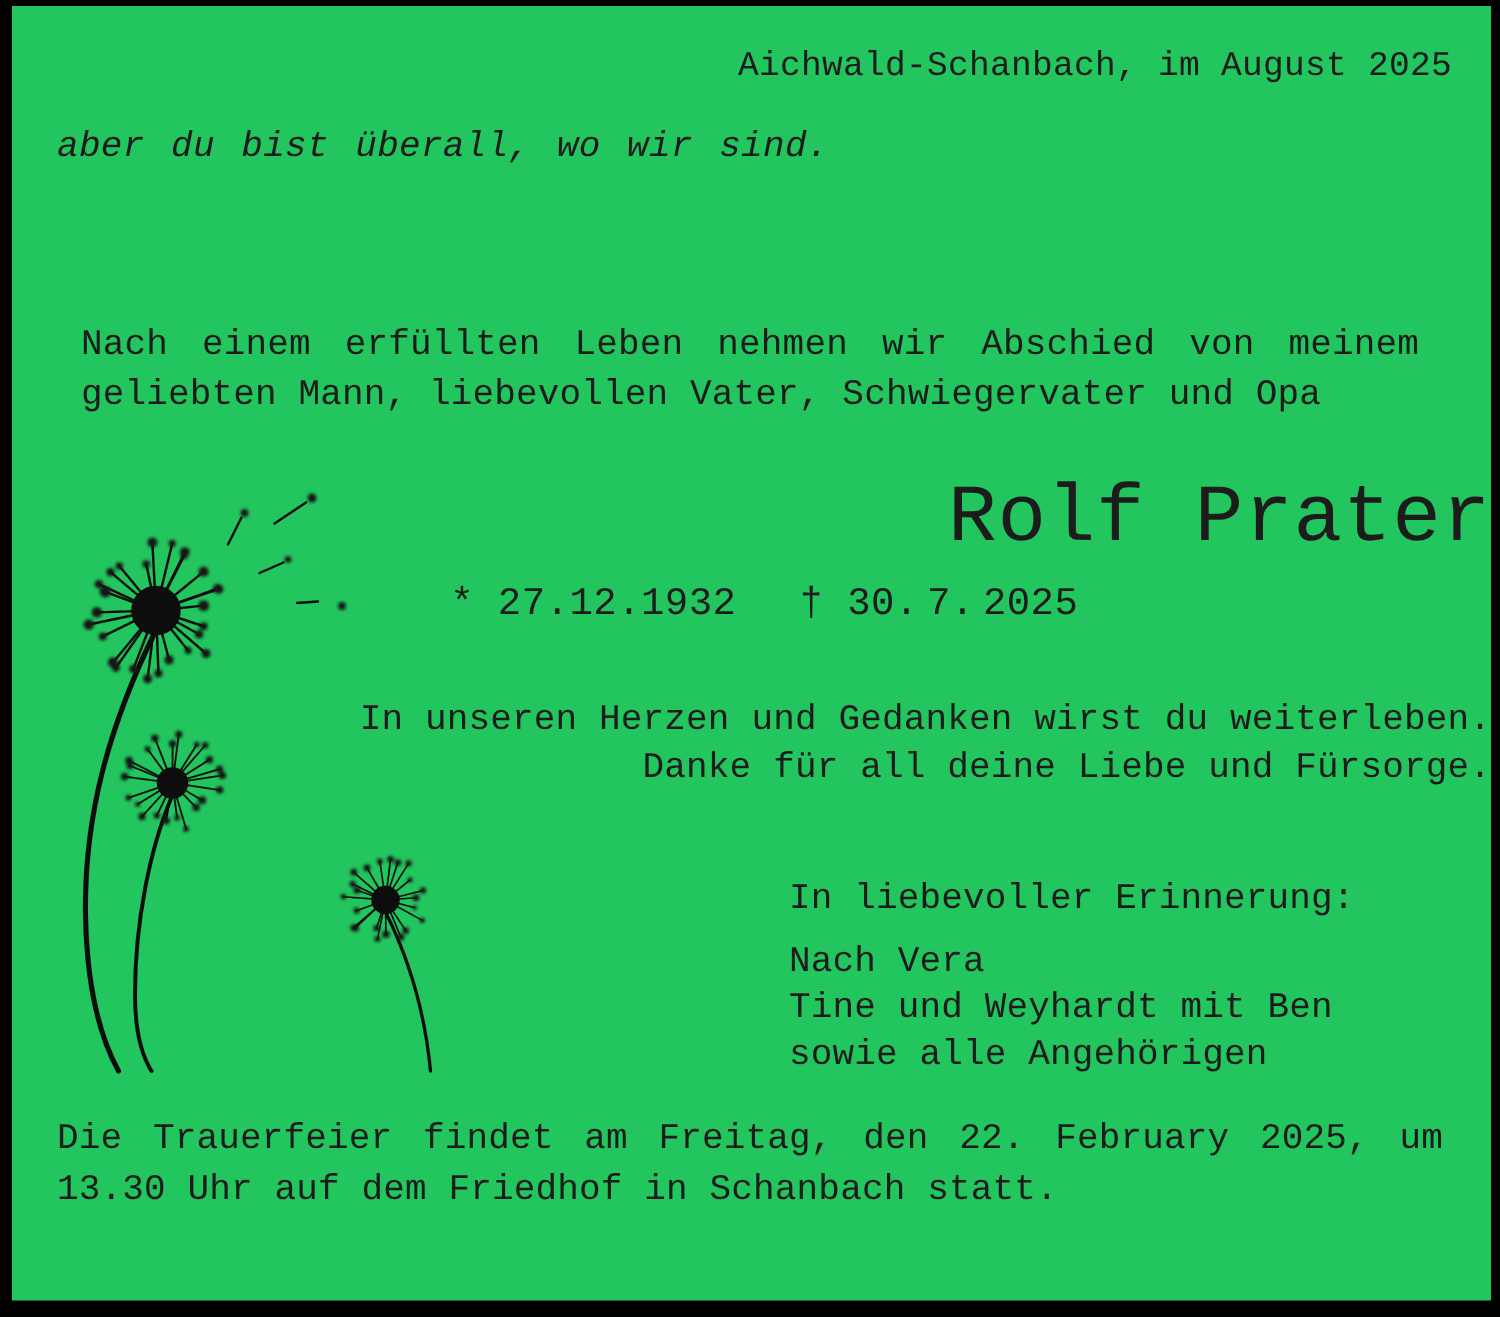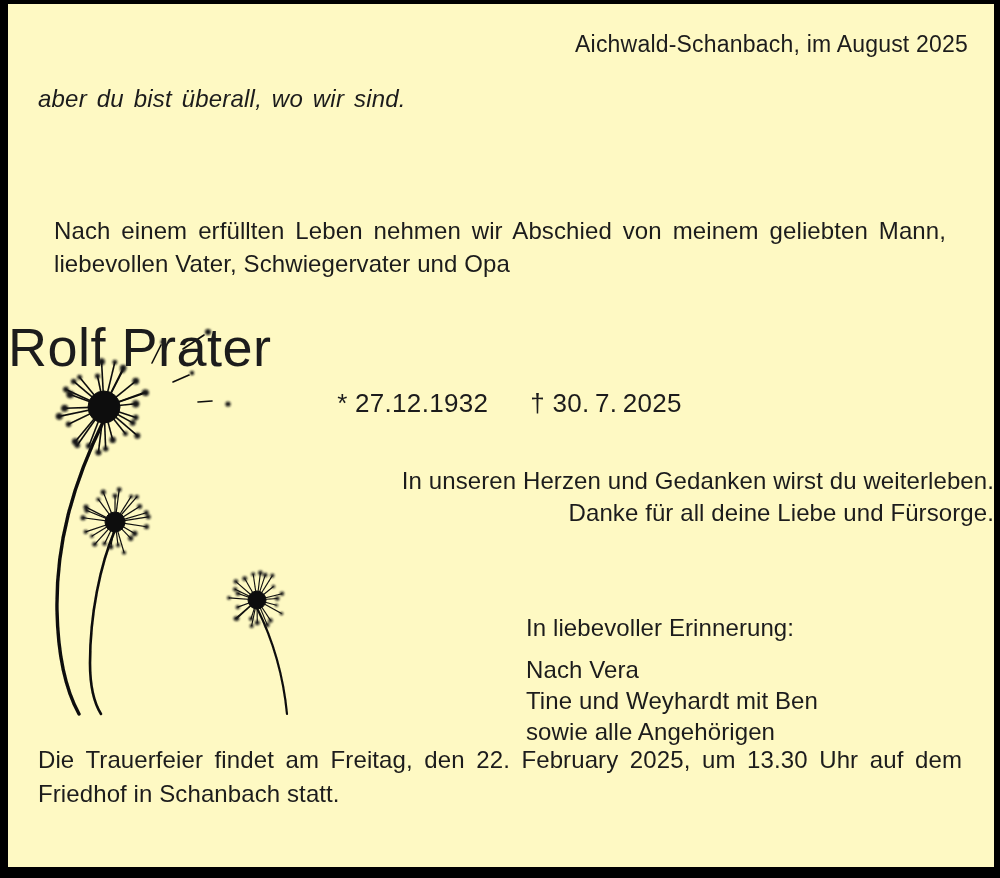--- a/index.html
+++ b/index.html
@@ -23,51 +23,51 @@
     word-spacing:3px;letter-spacing:0.2px;
   }
   .intro{
     position:absolute;left:30px;right:32px;top:194px;margin:16px;
     font-size:24px;line-height:33px;text-align:justify;letter-spacing:0.1px;
   }
   .dandelions{
     position:absolute;left:12px;top:296px;width:300px;height:420px;
   }
   .name-block{
-    position:absolute;left:0;right:0;top:312px;text-align:left;
+    position:absolute;left:0;right:0;top:312px;text-align:right;
   }
   .name{
     margin:0;font-size:54px;font-weight:400;letter-spacing:0.5px;
   }
   .dates{
     margin-top:10px;font-size:26px;letter-spacing:0.3px;
     display:flex;justify-content:center;gap:42px;margin-left:17px;
   }
   .tribute{
     position:absolute;left:0;right:0;top:461px;text-align:right;
     font-size:24px;line-height:32px;letter-spacing:0.1px;
   }
   .mourners{
     position:absolute;left:518px;top:580px;
-    font-size:24px;line-height:31px;letter-spacing:0.1px;margin-top:28px;
+    font-size:24px;line-height:31px;letter-spacing:0.1px;
   }
   .mourners-heading{margin-bottom:11px;}
   .funeral{
     position:absolute;left:30px;right:32px;top:739px;margin:0;
     font-size:24px;line-height:34px;text-align:justify;letter-spacing:0.1px;
   }
   .address{
     position:absolute;left:0;right:0;top:817px;text-align:center;
     font-size:19.5px;letter-spacing:0.2px;
   }
 </style>
 </head>
 <body style="background: rgb(0, 0, 0);">
 
-<div class="sheet" style="background: #fef9c3; color: rgb(28, 28, 28);">
+<div class="sheet" style="background: #22c55e; color: rgb(28, 28, 28); font-family: Liberation Mono, monospace;">
 
   <div class="dateline">Aichwald-Schanbach, im August 2025</div>
 
   <div class="epigraph">
     <div>aber du bist überall, wo wir sind.</div>
   </div>
 
   <p class="intro">Nach einem erfüllten Leben nehmen wir Abschied von meinem geliebten Mann, liebevollen Vater, Schwiegervater und Opa</p>
 
   <svg class="dandelions" id="dandelion-svg" viewBox="0 0 300 420" xmlns="http://www.w3.org/2000/svg" aria-hidden="true">

